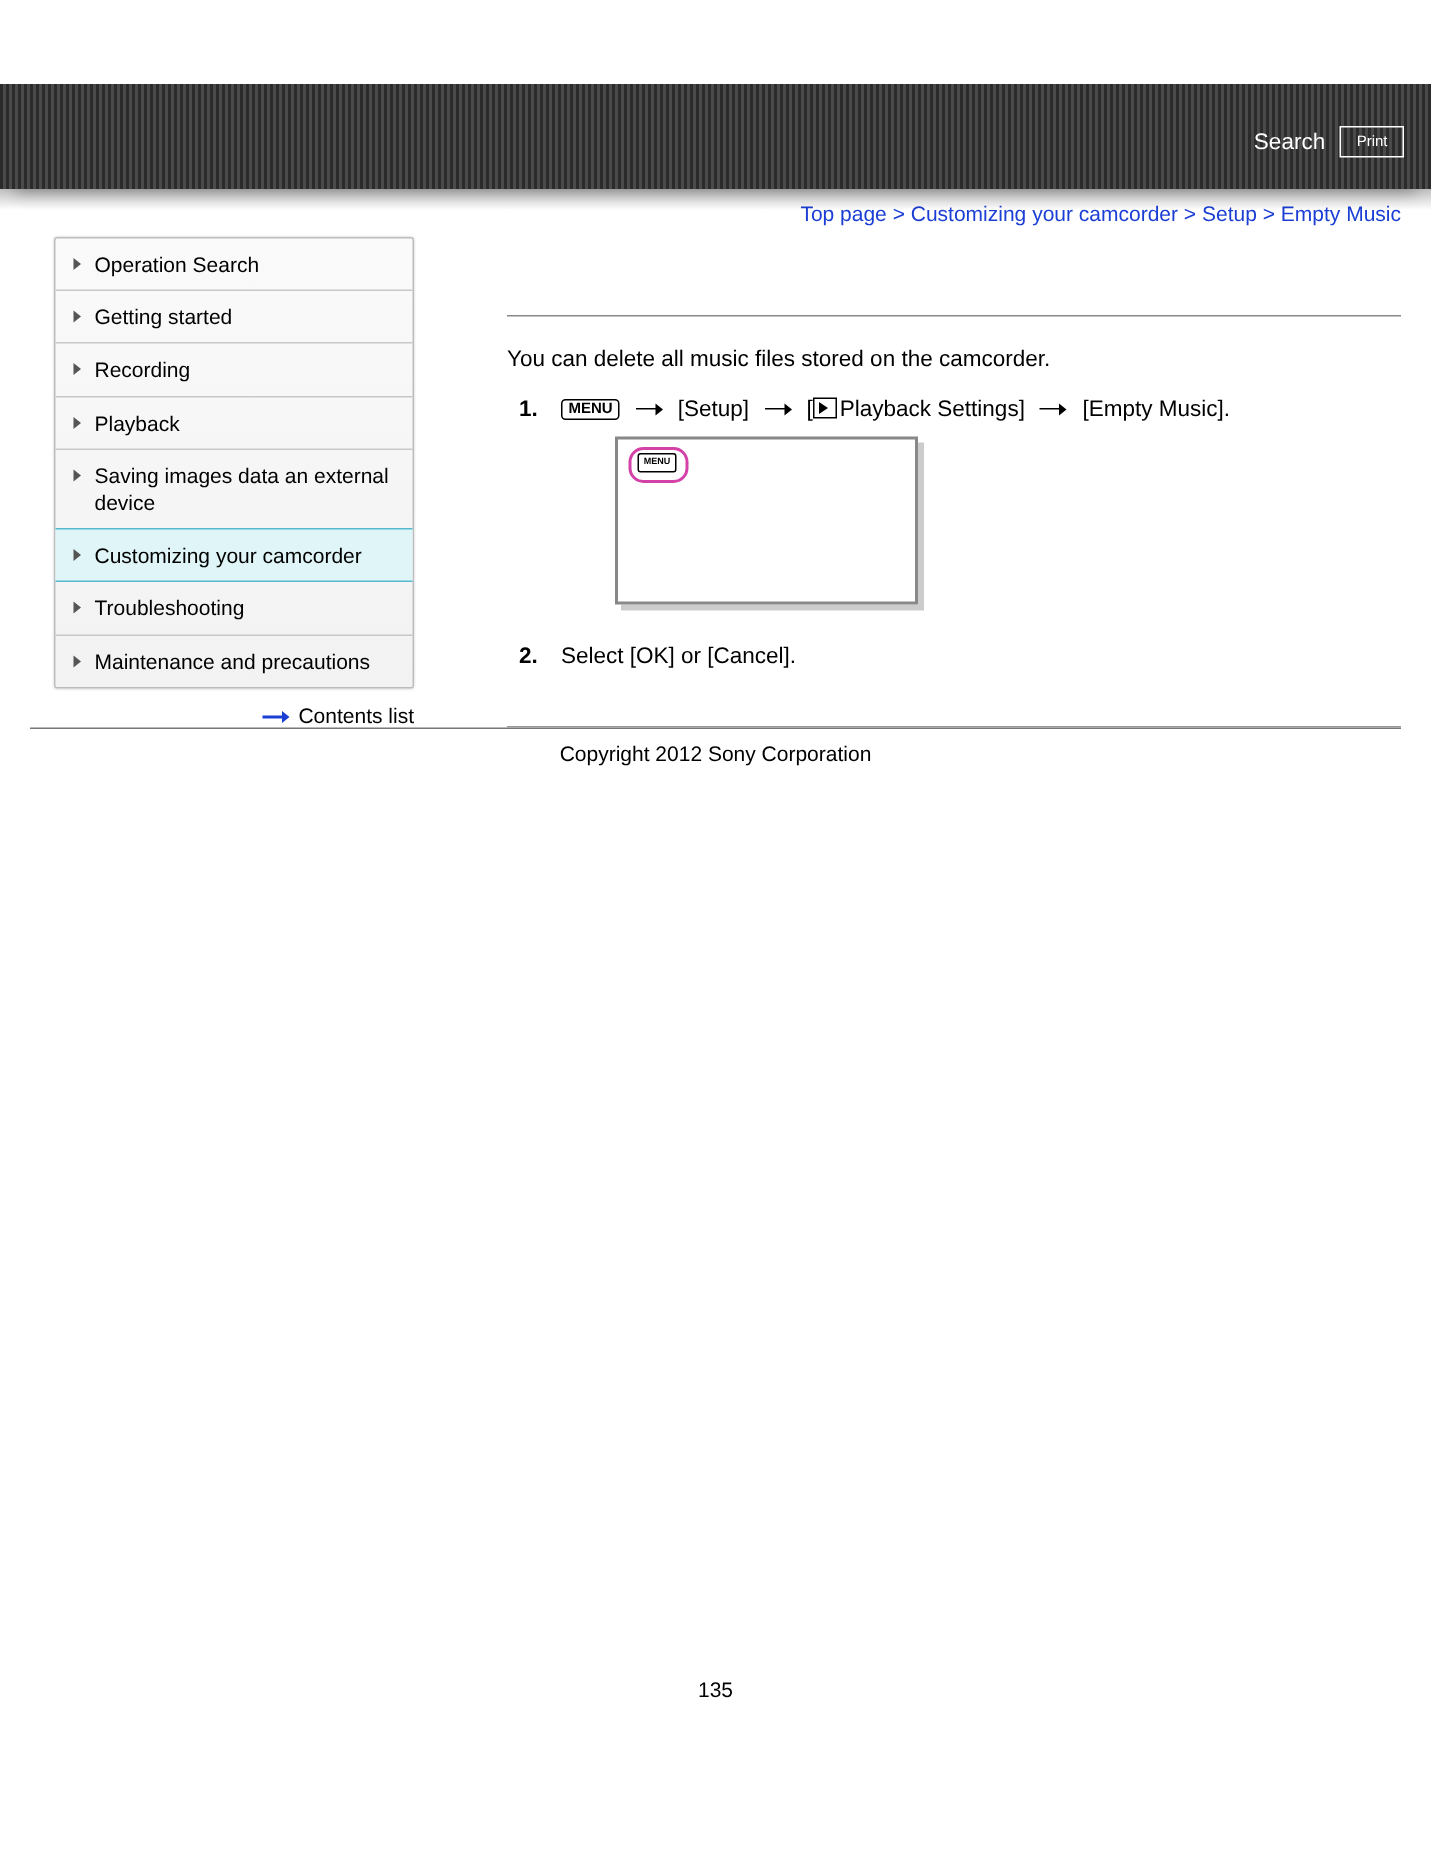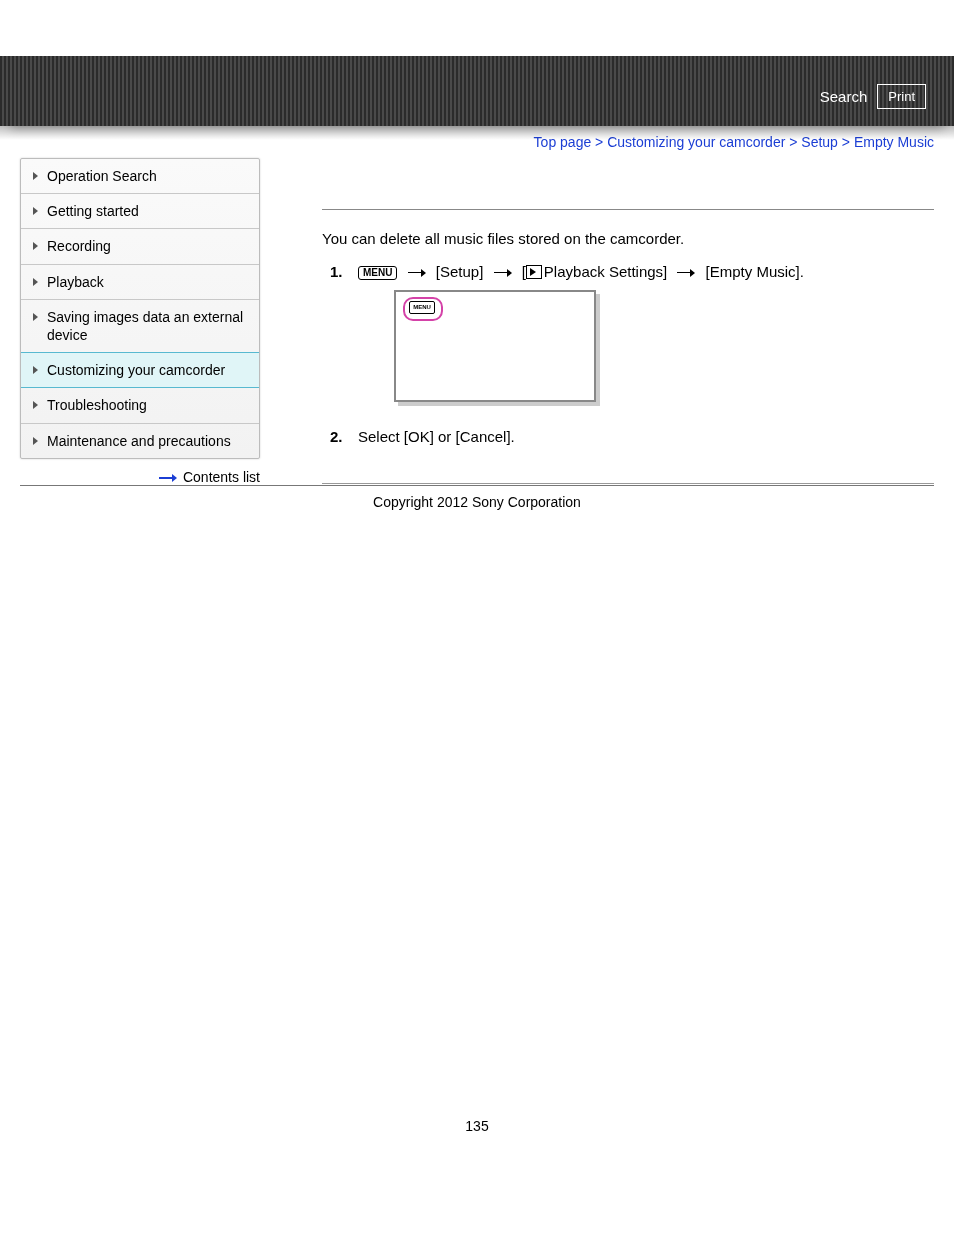--- a/index.html
+++ b/index.html
@@ -23,50 +23,50 @@
     position: relative;
     box-shadow: 0 12px 10px -10px rgba(0,0,0,0.3);
   }
   .header-fade {
     position: absolute;
     left: 0; right: 0; bottom: -14px; height: 14px;
     background: linear-gradient(to bottom, rgba(0,0,0,0.25), rgba(0,0,0,0));
   }
   .header-buttons {
     position: absolute;
-    right: 28px;
+    right: 18px;
     top: 28px;
     display: flex;
     gap: 10px;
     align-items: center;
   }
   .btn-search {
     color: #fff;
     font-size: 15px;
     cursor: pointer;
   }
   .btn-print {
     border: 1px solid #fff;
     color: #fff;
     padding: 4px 10px;
-    font-size: 13px;
+    font-size: 10px;
     cursor: pointer;
   }
   .breadcrumb {
     text-align: right;
     padding: 8px 20px 0 0;
     font-size: 14px;
     color: #1b3ed4;
   }
   .breadcrumb a { color: #1b3ed4; text-decoration: none; cursor: pointer; }
   .breadcrumb .sep { color: #1b3ed4; }
   .body-wrap {
     display: flex;
-    align-items: center;
-    padding: 8px 20px 0 20px;
+    align-items: flex-end;
+    padding: 8px 20px 0 36px;
     gap: 30px;
   }
   .sidebar {
     width: 238px;
     flex: none;
     border: 1px solid #bcbcbc;
     border-radius: 2px;
     background: linear-gradient(to bottom, #fafafa, #f2f2f2);
     box-shadow: 0 0 2px rgba(0,0,0,0.2);
     font-size: 14px;

